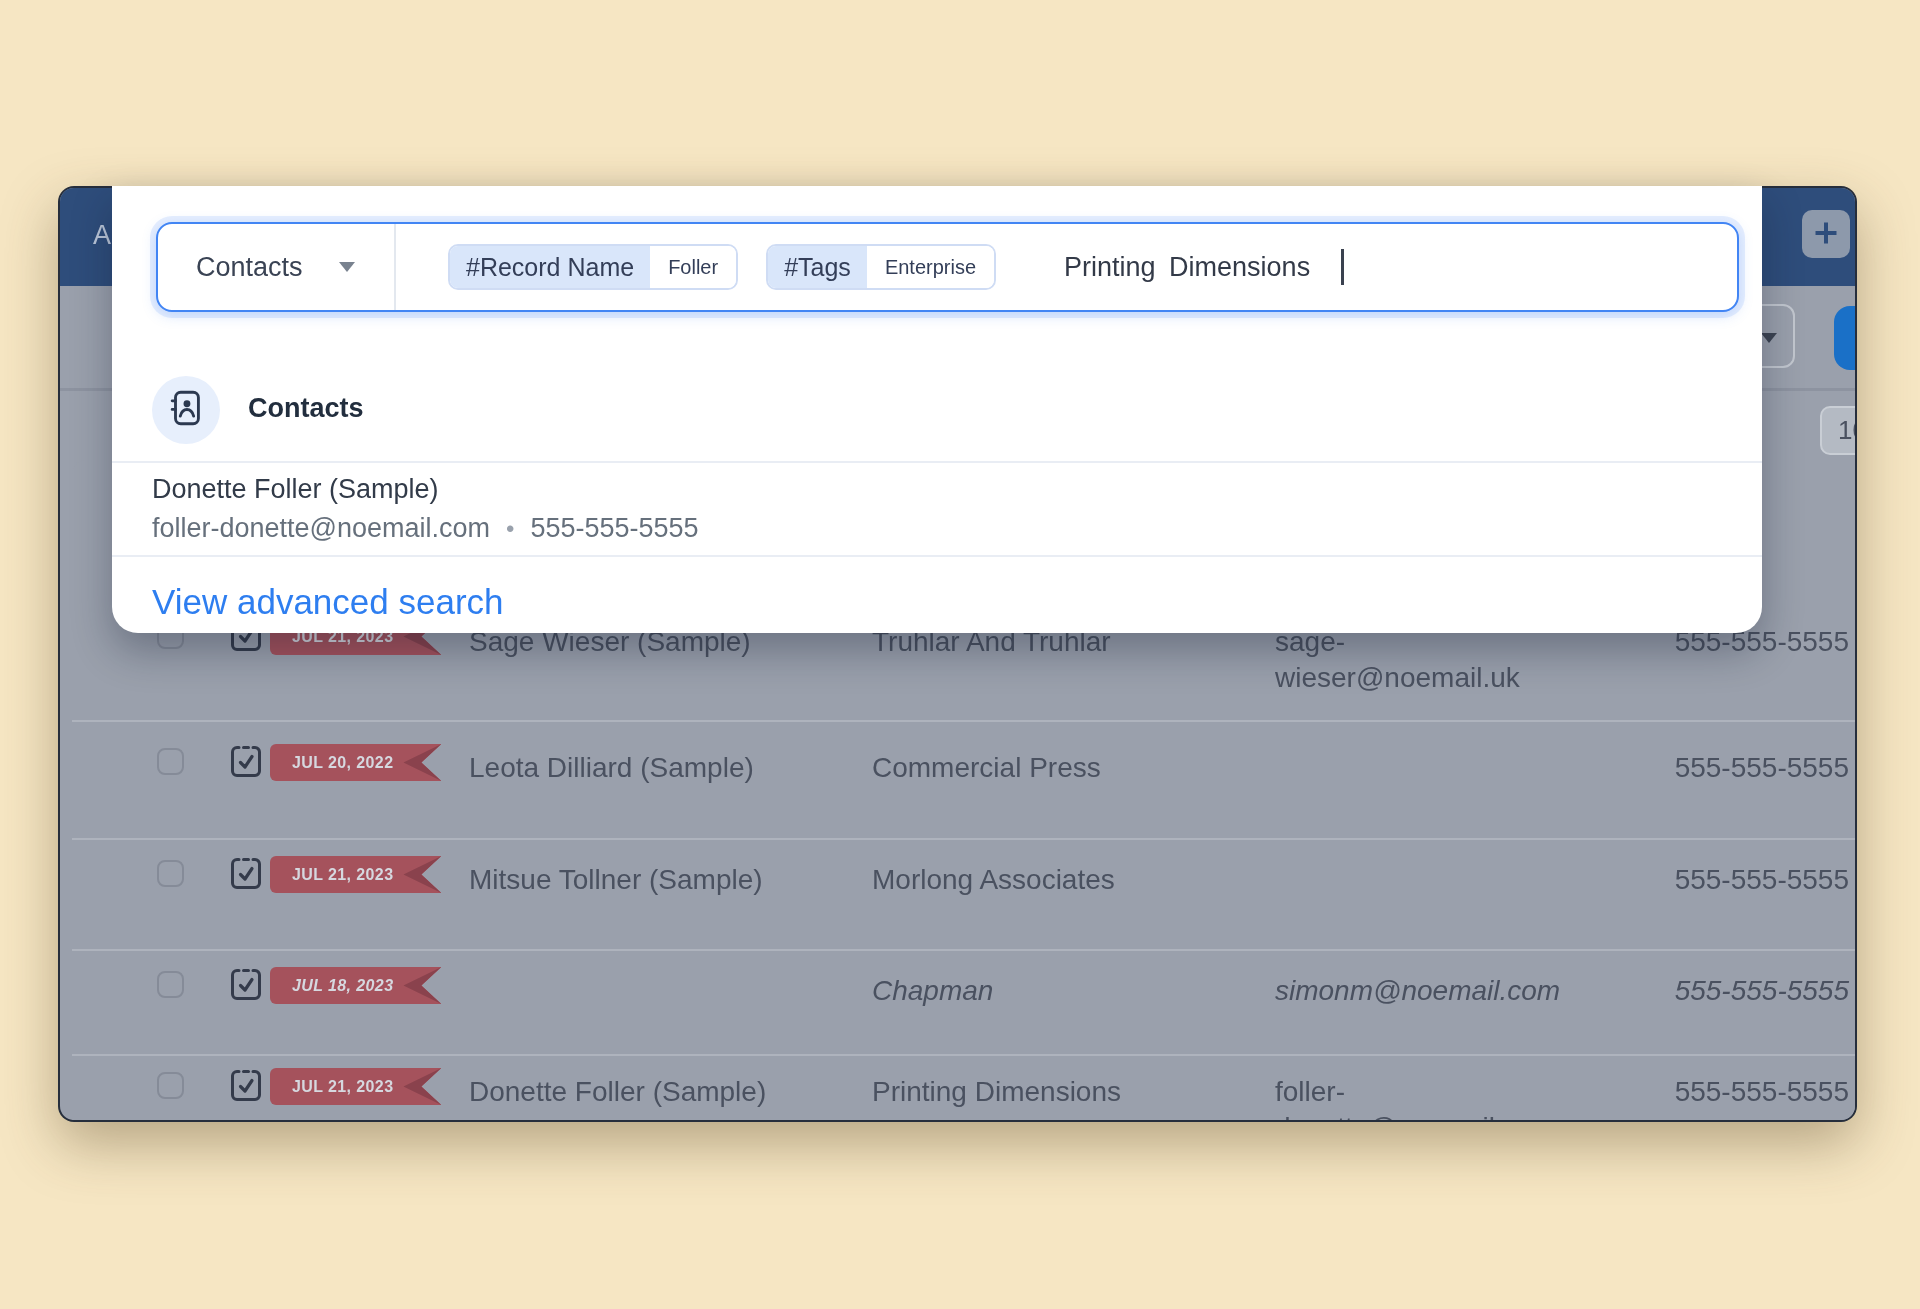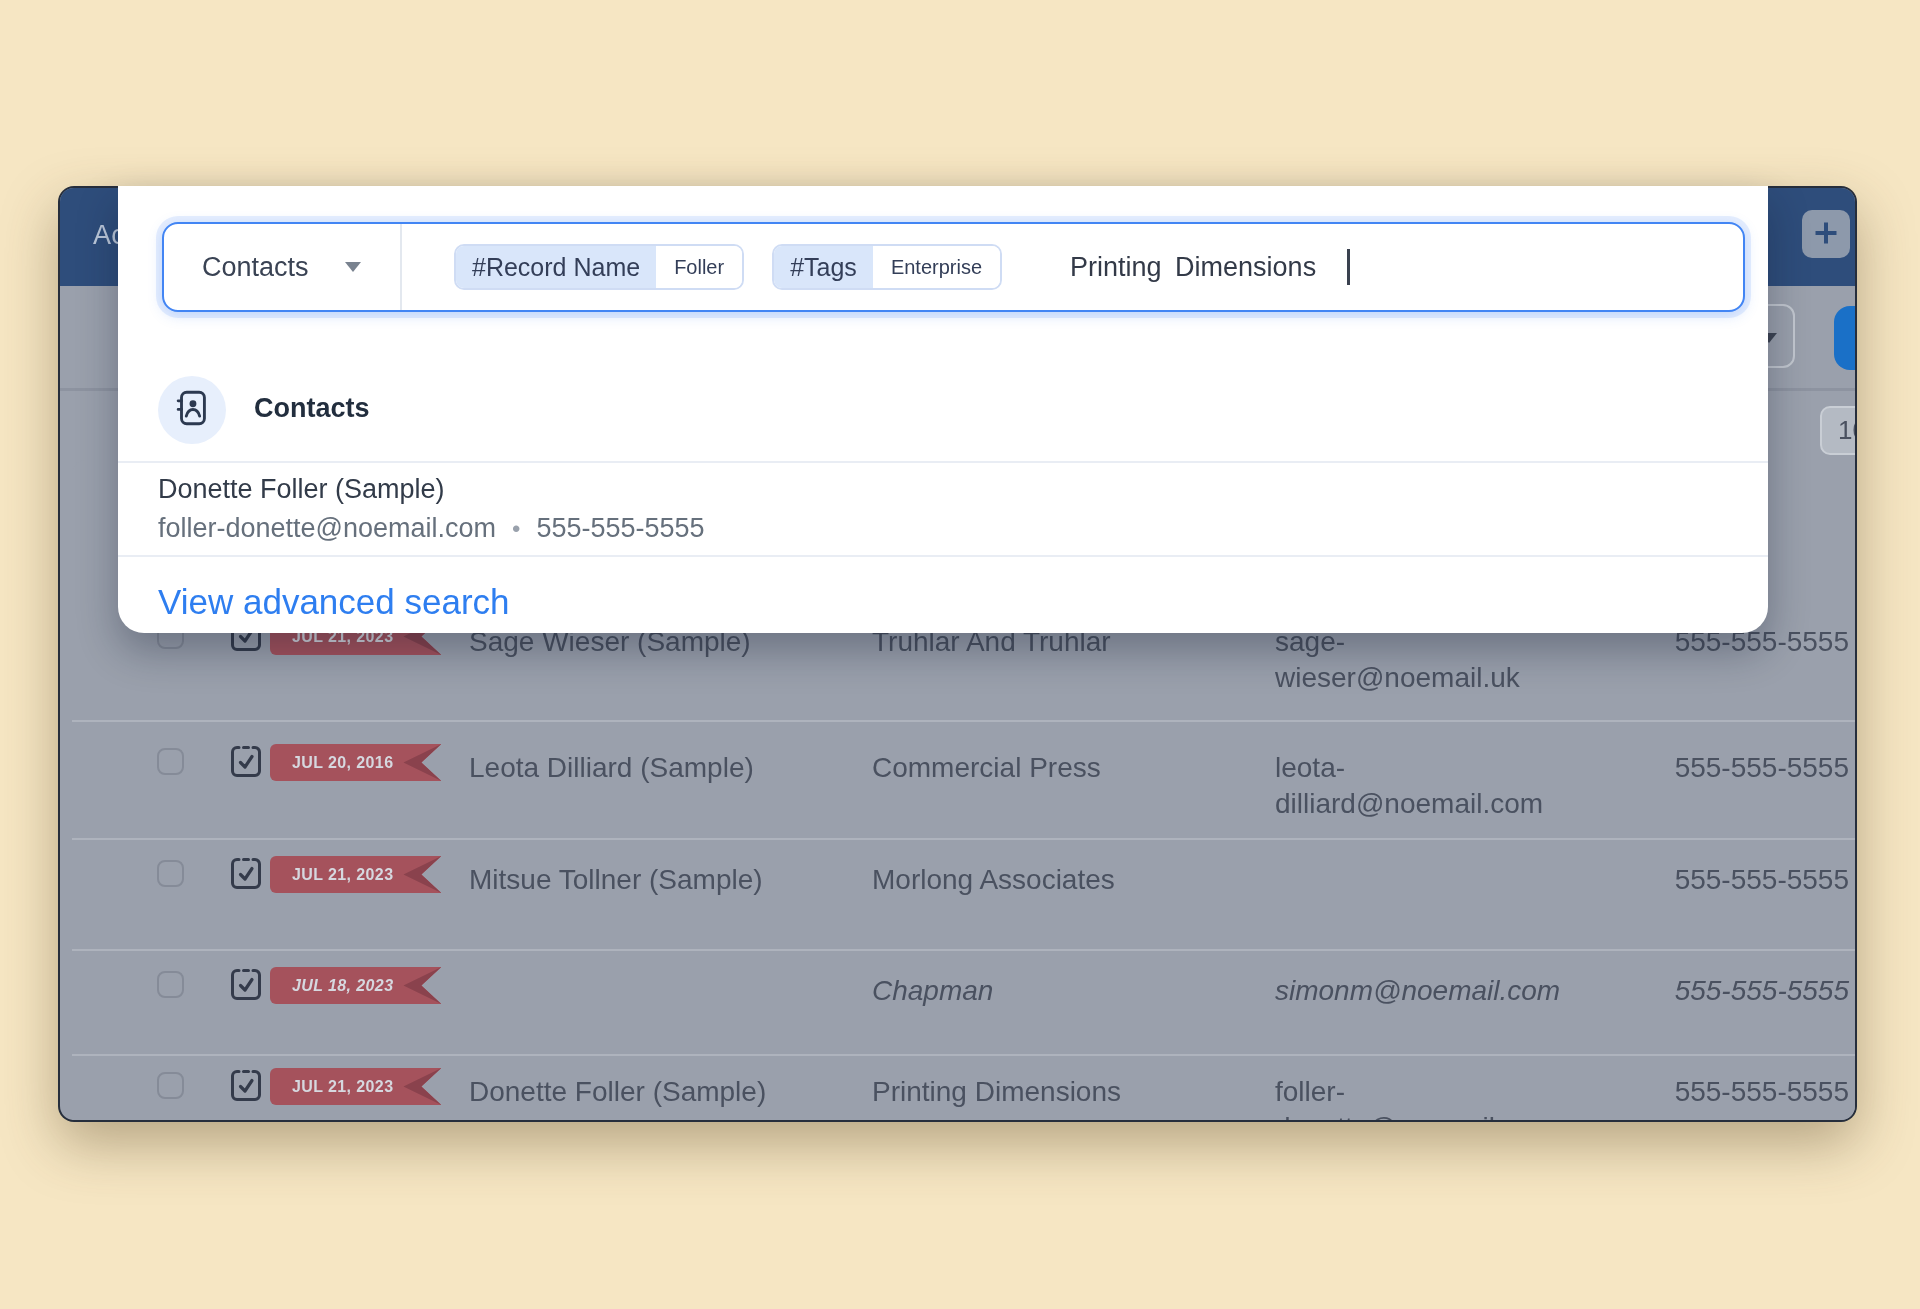--- a/index.html
+++ b/index.html
@@ -91,21 +91,21 @@
     position:absolute; top:var(--pt);
     font-size:28px; line-height:36px; color:var(--dim-text,#4a5160);
   }
   .cell.name    { left:397px; width:400px; }
   .cell.company { left:800px; width:400px; }
   .cell.email   { left:1203px; width:300px; overflow-wrap:break-word; }
   .cell.phone   { right:6px; text-align:right; }
 
   
   .overlay {
-    position:absolute; left:118px; top:186px; width:1650px; height:447px;
+    position:absolute; left:112px; top:186px; width:1650px; height:447px;
     background:#fff; border-radius:0 0 26px 26px;
     box-shadow:0 18px 40px rgba(15,25,45,.33);
   }
   .searchbar {
     position:absolute; left:44px; top:36px; width:1583px; height:90px;
     background:#fff; border:2.5px solid var(--accent-blue,#4285f4); border-radius:16px;
     box-shadow:0 0 0 6px rgba(66,133,244,.13), 0 3px 14px rgba(66,133,244,.25);
     display:flex; align-items:center;
   }
   .module {
@@ -212,25 +212,24 @@
   <div class="row">
     <span class="cb"></span>
     <span class="clip">
       <svg viewBox="0 0 32 38" width="32" height="38">
         <path d="M9 5.5 H7 a4.5 4.5 0 0 0 -4.5 4.5 V29 a4.5 4.5 0 0 0 4.5 4.5 H25 a4.5 4.5 0 0 0 4.5 -4.5 V10 a4.5 4.5 0 0 0 -4.5 -4.5 H23" fill="none" stroke="#343b4b" stroke-width="3" stroke-linecap="round"></path>
         <path d="M13.5 5.5 h5" fill="none" stroke="#343b4b" stroke-width="3" stroke-linecap="round"></path>
         <path d="M10.5 20.5 l4.5 4.5 L22 14.5" fill="none" stroke="#343b4b" stroke-width="3.2" stroke-linecap="round" stroke-linejoin="round"></path>
       </svg>
     </span>
     <span class="ribbon">
-            <span class="ribbon-text">JUL 20, 2016</span>
+            <span class="ribbon-text">JUL 20, 2022</span>
           </span>
     <span class="cell name">Leota Dilliard (Sample)</span>
     <span class="cell company">Commercial Press</span>
-    <span class="cell email">leota-dilliard@noemail.com</span>
     <span class="cell phone">555-555-5555</span>
   </div>
 
   <div class="row">
     <span class="cb"></span>
     <span class="clip">
       <svg viewBox="0 0 32 38" width="32" height="38">
         <path d="M9 5.5 H7 a4.5 4.5 0 0 0 -4.5 4.5 V29 a4.5 4.5 0 0 0 4.5 4.5 H25 a4.5 4.5 0 0 0 4.5 -4.5 V10 a4.5 4.5 0 0 0 -4.5 -4.5 H23" fill="none" stroke="#343b4b" stroke-width="3" stroke-linecap="round"></path>
         <path d="M13.5 5.5 h5" fill="none" stroke="#343b4b" stroke-width="3" stroke-linecap="round"></path>
         <path d="M10.5 20.5 l4.5 4.5 L22 14.5" fill="none" stroke="#343b4b" stroke-width="3.2" stroke-linecap="round" stroke-linejoin="round"></path>

